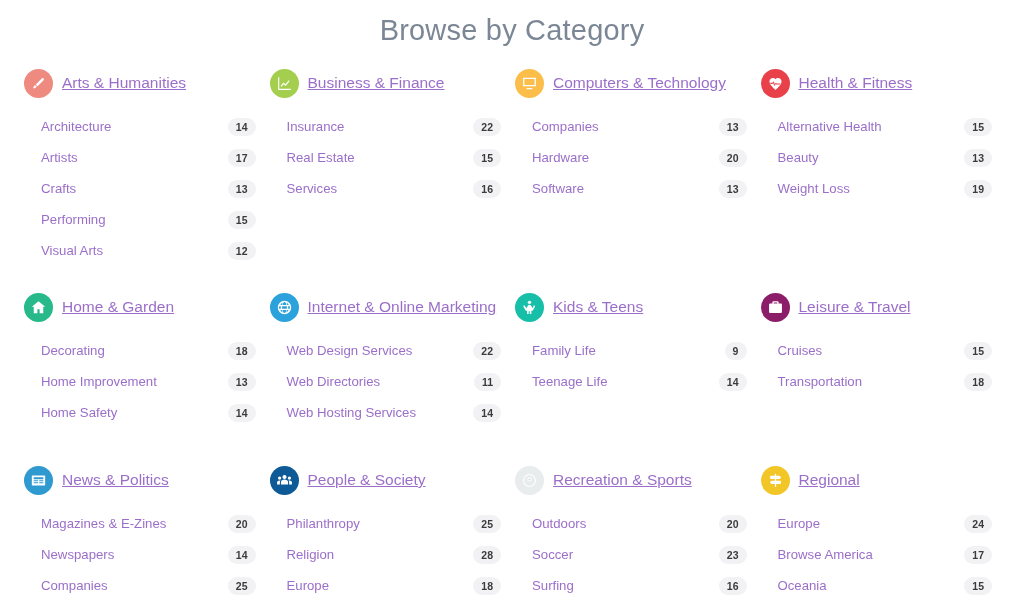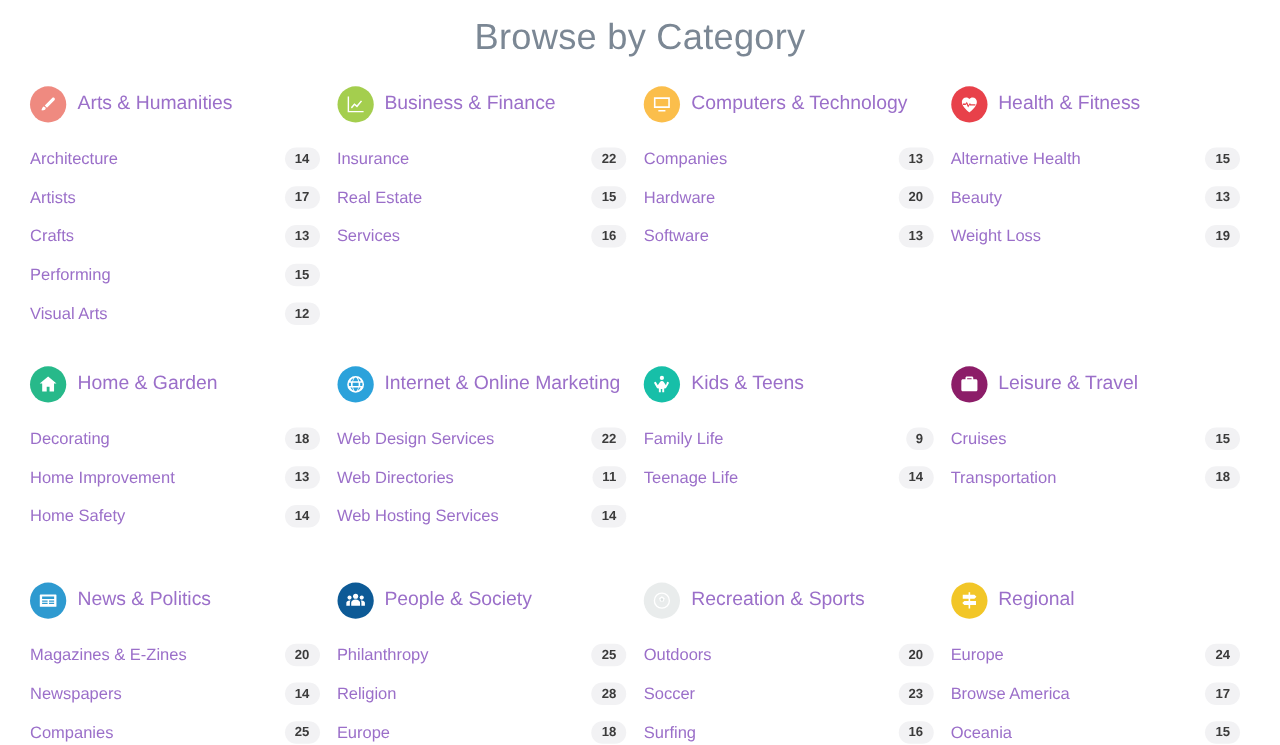--- a/index.html
+++ b/index.html
@@ -66,34 +66,36 @@
     justify-content: center;
   }
   .cat-icon svg { display: block; }
 
   .cat-title {
     font-size: 15.5px;
     color: #9b6fc9;
     font-weight: 400;
     white-space: nowrap;
     line-height: 20px;
+    text-decoration: underline;
   }
 
   .sub-list {
     list-style: none;
     margin: 0;
     padding: 0;
   }
 
   .sub-item {
     display: flex;
     align-items: center;
     justify-content: space-between;
     height: 31px;
     gap: 6px;
+    margin-left: 17px;
   }
 
   .sub-name {
     font-size: 13.2px;
     color: #9b6fc9;
     font-weight: 400;
     white-space: nowrap;
     cursor: pointer;
     line-height: 18px;
   }

